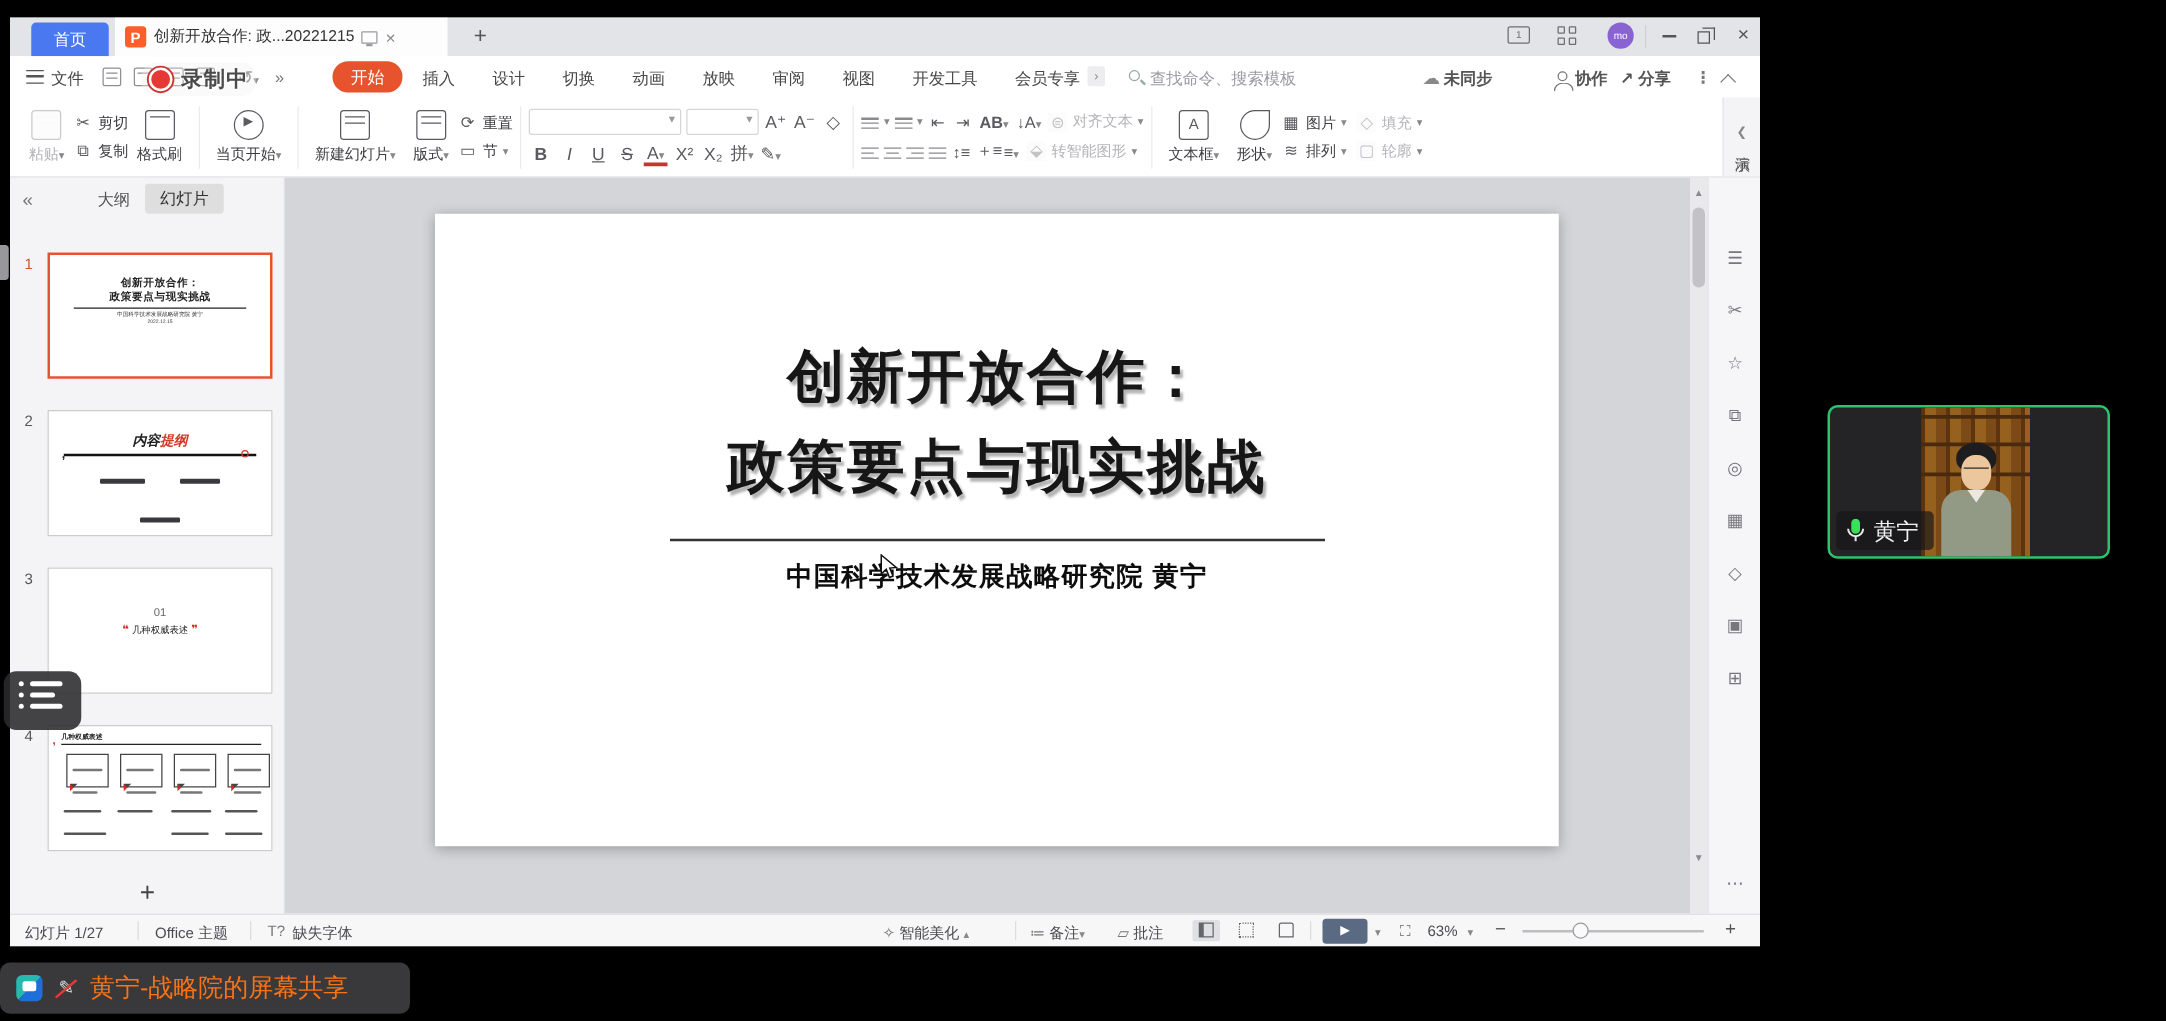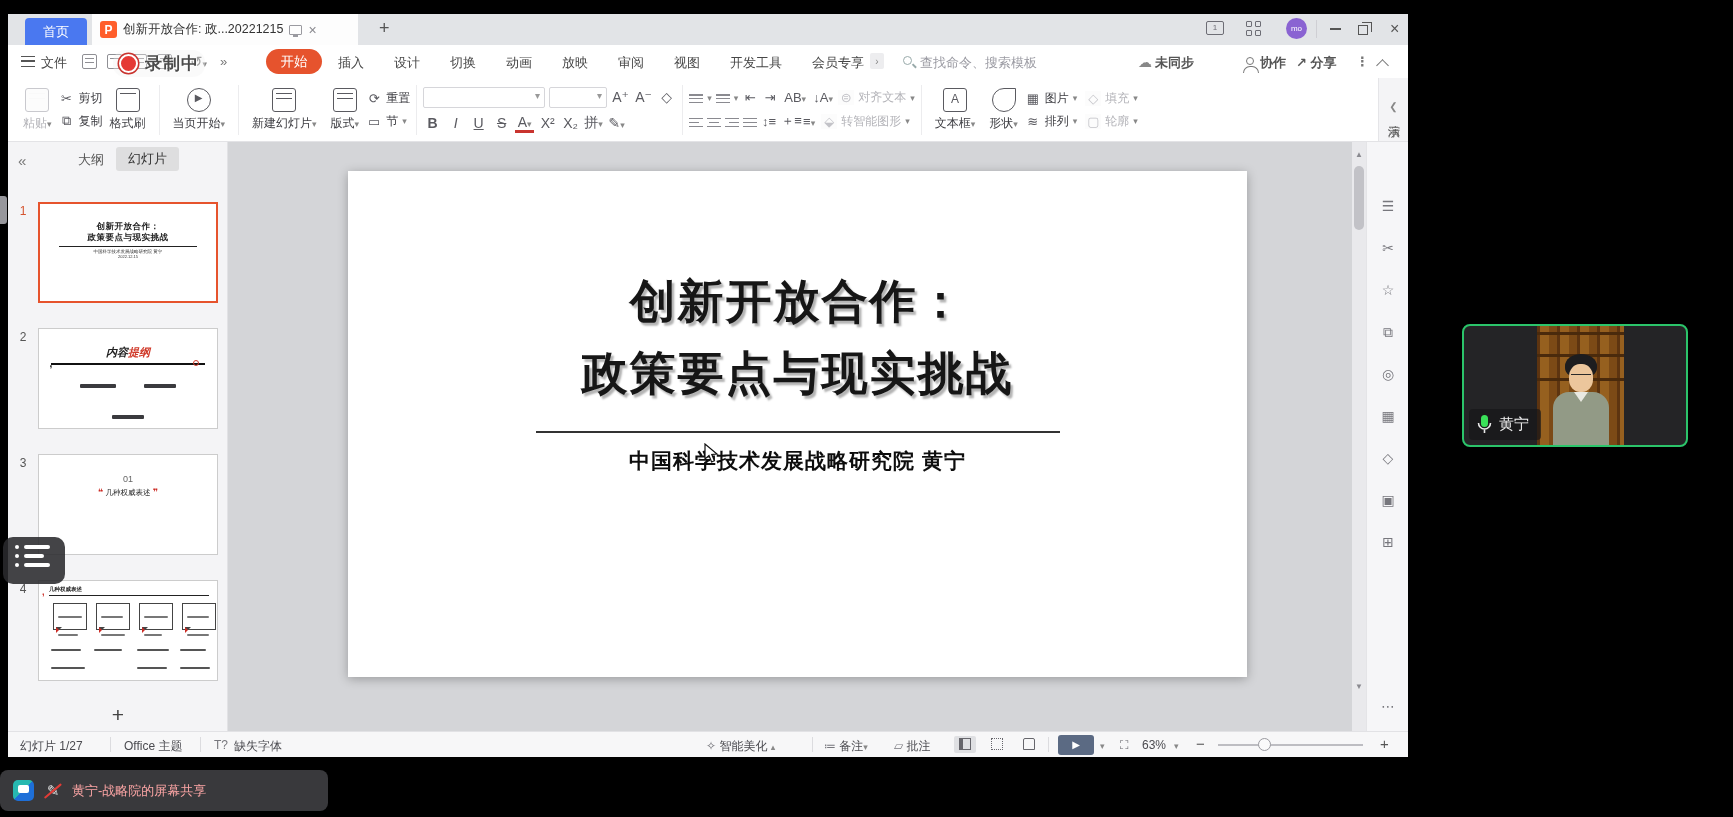--- a/index.html
+++ b/index.html
@@ -104,21 +104,21 @@
   .thumb.sel{border:2px solid #e6532d;}
   .t1-line{font-size:8.5px;font-weight:bold;color:#222;text-align:center;letter-spacing:.5px;line-height:1.35;}
   .t1-hr{width:78%;height:1.5px;background:#222;margin:2px auto 2px;}
   .t1-sub{font-size:4.5px;color:#333;text-align:center;}
   .t1-date{font-size:4px;color:#333;text-align:center;}
   .t2-title{font-size:11px;font-weight:bold;font-style:italic;text-align:center;margin-top:16px;}
   .t2-hr{position:relative;width:86%;height:1.6px;background:#111;margin:3px auto 0;}
   .t2-hr .comma{position:absolute;left:-2px;top:-5px;font-size:10px;font-weight:bold;color:#111;}
   .t2-hr .ring{position:absolute;right:6px;top:-3px;width:6px;height:6px;border:1.4px solid #d03a2a;border-radius:50%;}
   .bar{display:inline-block;height:3.5px;background:#3a3a3e;border-radius:1px;}
-  .t3-kicker{font-size:9px;color:#666;text-align:center;margin-top:19px;}
+  .t3-kicker{font-size:9px;color:#666;text-align:center;margin-top:30px;}
   .t3-quote{text-align:center;margin-top:3px;font-size:7.5px;color:#222;}
   .qmark{color:#cc2b24;font-weight:bold;font-size:9px;}
   .t4-head{position:absolute;left:10px;top:5px;width:160px;border-bottom:1.4px solid #222;font-size:5.5px;
     font-weight:bold;color:#222;padding-bottom:2px;}
   .t4-comma{position:absolute;left:3px;top:6px;color:#cc2b24;font-weight:bold;font-size:9px;}
   .t4-box{position:absolute;top:22px;width:34px;height:27px;border:1.5px solid #444;}
   .t4-box::after{content:"";position:absolute;left:2px;bottom:-4px;width:0;height:0;
     border:3px solid transparent;border-top-color:#444;border-left-color:#cc2b24;}
   .t4-box .bar{height:2.5px;background:#777;}
   .t4-bars{position:absolute;top:58px;width:36px;}
@@ -161,21 +161,21 @@
     border:1.5px solid #9a9aa0;}
   
   .share-pill{position:absolute;left:0;top:770px;width:328px;height:41px;background:#39393c;border-radius:8px;
     display:flex;align-items:center;gap:9px;padding-left:13px;}
   .meet-ico{width:21px;height:21px;border-radius:5px;background:linear-gradient(135deg,#27b8b0 0 50%,#1e6fd8 50% 100%);
     position:relative;}
   .meet-ico::after{content:"";position:absolute;left:5px;top:5px;width:11px;height:8px;background:#fff;border-radius:2px;}
   .pen-ico{position:relative;width:20px;height:20px;color:#ddd;font-size:15px;line-height:20px;text-align:center;}
   .pen-ico::after{content:"";position:absolute;left:-1px;top:9px;width:22px;height:2.4px;background:#e23b35;
     transform:rotate(-40deg);border-radius:2px;}
-  .share-label{color:#fca5a5;font-size:13px;}
+  .share-label{color:#f97316;font-size:20px;}
   .float-widget{position:absolute;left:3px;top:537px;width:62px;height:47px;background:rgba(42,42,45,.88);
     border-radius:10px;padding:8px 0 0 12px;}
   .float-widget .row{display:flex;align-items:center;gap:5px;margin-bottom:5px;}
   .float-widget .dot{width:4px;height:4px;border-radius:50%;background:#fff;}
   .float-widget .ln{height:4px;background:#fff;border-radius:2px;}
   .notch{position:absolute;left:0;top:196px;width:7px;height:28px;background:#97979c;border-radius:0 3px 3px 0;}
   
   .webcam{position:absolute;left:1462px;top:324px;width:226px;height:123px;background:#242426;
     border:2px solid #2bc46a;border-radius:8px;overflow:hidden;}
   .wc-video{position:absolute;left:73px;top:0;width:87px;height:100%;
@@ -185,21 +185,21 @@
   .p-hair{position:absolute;left:28px;top:28px;width:32px;height:24px;background:#1d1d1f;
     border-radius:50% 50% 42% 42%;}
   .p-face{position:absolute;left:32px;top:38px;width:24px;height:28px;background:#ecc69c;border-radius:45%;}
   .p-glass{position:absolute;left:34px;top:48px;width:20px;height:4px;border-top:1.6px solid #2a2a2a;}
   .p-body{position:absolute;left:16px;top:66px;width:56px;height:60px;background:#929a86;
     border-radius:16px 16px 0 0;}
   .p-body::after{content:"";position:absolute;left:21px;top:0;width:0;height:0;
     border:7px solid transparent;border-top:10px solid #e9e9e2;}
   .wc-tag{position:absolute;left:5px;bottom:5px;height:31px;background:rgba(22,22,24,.68);border-radius:4px;
     display:flex;align-items:center;gap:7px;padding:0 12px 0 8px;}
-  .wc-name{color:#efefef;font-size:15px;}
+  .wc-name{color:#efefef;font-size:18px;}
 </style>
 </head>
 <body>
 
 <div class="screen">
 
   <div class="app">
 
     <div class="tabbar">
       <div class="home-tab">首页</div>
@@ -357,21 +357,21 @@
             </span>
             <span class="caret">▾</span>
           <span class="alnico">
               <i></i>
               <i></i>
               <i></i>
             </span>
             <span class="caret">▾</span>
           <span class="sico">⇤</span>
           <span class="sico">⇥</span>
-          <span class="sico" style="width:26px;">AB<span class="caret">▾</span></span>
+          <span class="sico" style="width:26px;font-weight:bold;">AB<span class="caret">▾</span></span>
           <span class="sico" style="width:22px;">↓A<span class="caret">▾</span></span>
           <span class="srow gray">
               <span class="sico">⊜</span>
               <span>对齐文本</span>
               <span class="caret">▾</span>
             </span>
         </span>
         <span class="srow">
           <span class="alnico">
               <i style="width:100%"></i>

